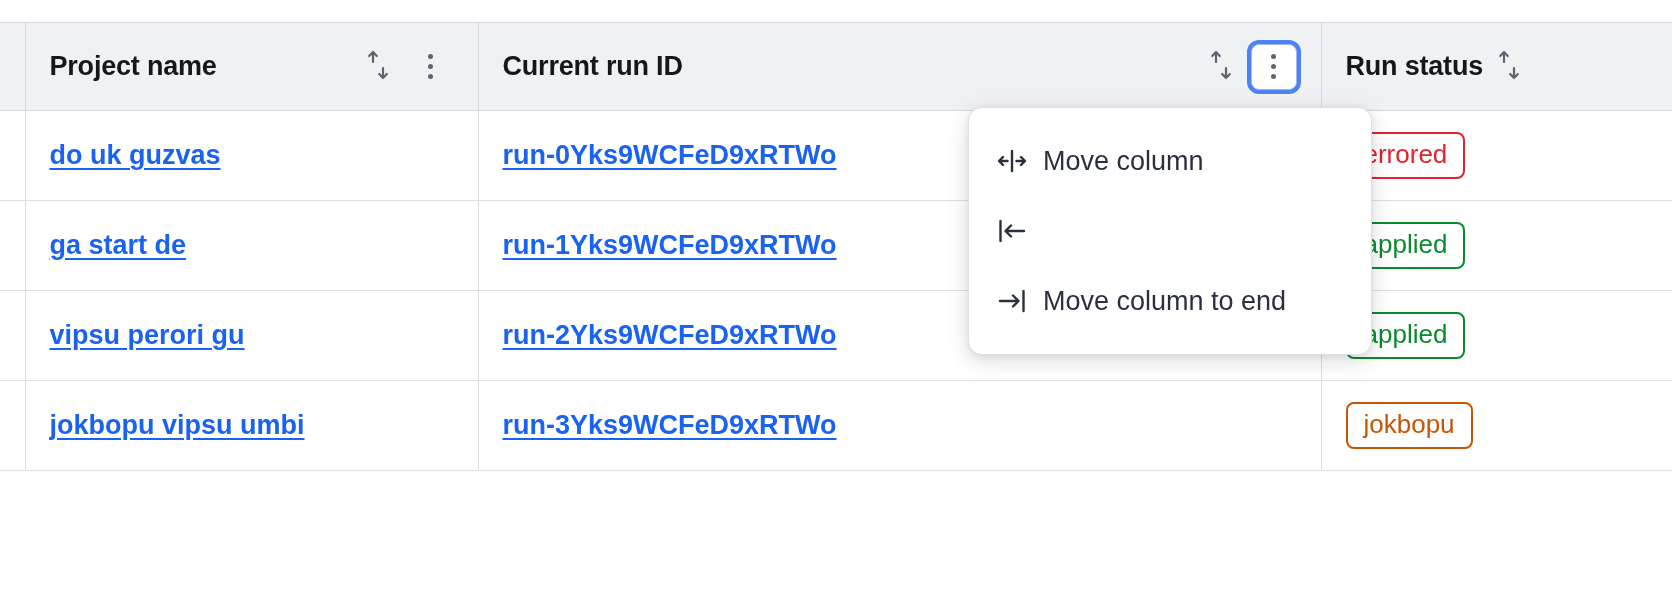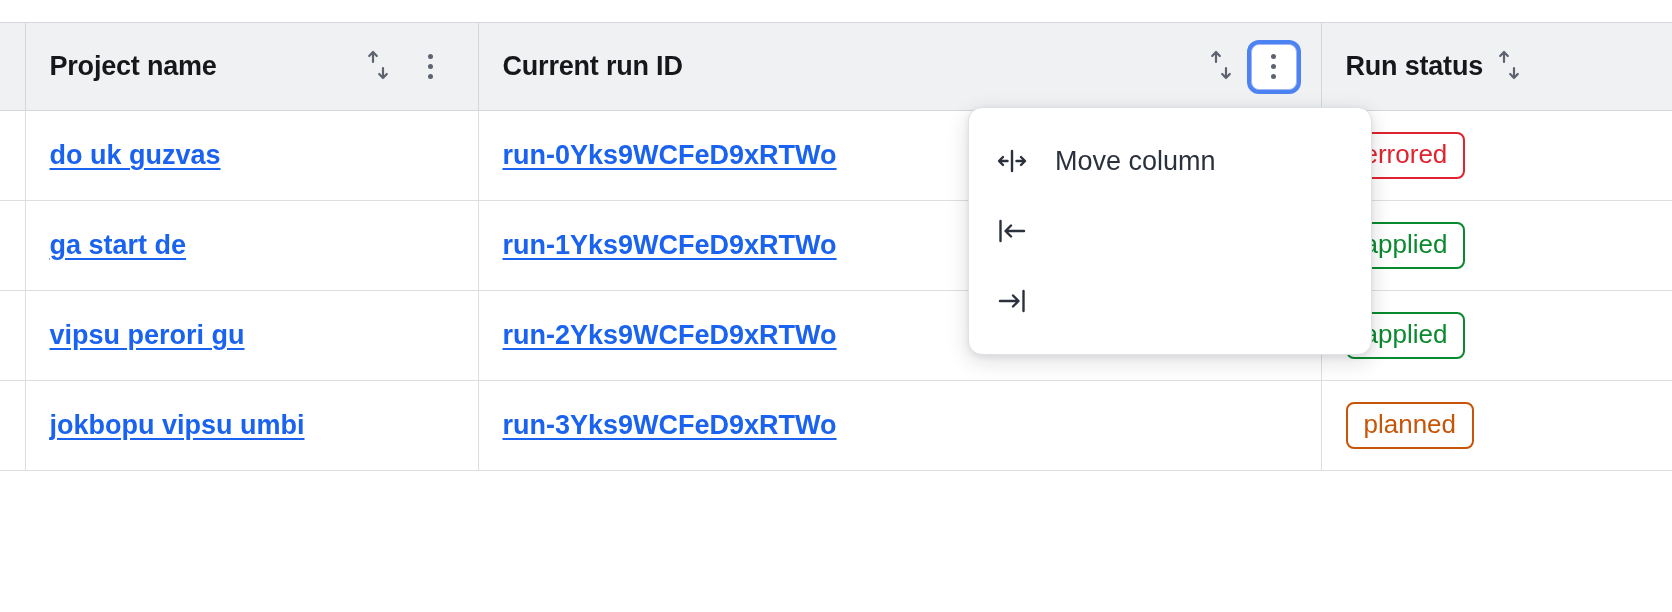--- a/index.html
+++ b/index.html
@@ -157,21 +157,21 @@
     border: 1px solid #dfe1e5;
     border-radius: 14px;
     box-shadow: 0 6px 22px rgba(20, 24, 33, 0.14), 0 2px 6px rgba(20, 24, 33, 0.08);
     padding: 18px 0 18px;
     box-sizing: border-box;
     z-index: 50;
   }
   .menu-item {
     display: flex;
     align-items: center;
-    gap: 28px;
+    gap: 16px;
     height: 70px;
     padding: 0 26px 0 28px;
     cursor: pointer;
     color: #2b313c;
   }
   .menu-icon {
     width: 30px;
     height: 30px;
     flex: 0 0 auto;
     display: flex;
@@ -303,21 +303,21 @@
 
       <tr>
         <td class="select-cell"></td>
         <td>
           <a class="cell-link" href="#">jokbopu vipsu umbi</a>
         </td>
         <td>
           <a class="cell-link" href="#">run-3Yks9WCFeD9xRTWo</a>
         </td>
         <td class="status-cell">
-          <span class="badge" style="color:#c75508">planned</span>
+          <span class="badge" style="color:#c75508">jokbopu</span>
         </td>
       </tr>
 
     </tbody>
   </table>
 
   <div class="menu-panel">
 
     <div class="menu-item">
       <span class="menu-icon">
@@ -339,17 +339,18 @@
       </span>
     </div>
 
     <div class="menu-item">
       <span class="menu-icon">
         <svg width="30" height="26" viewBox="0 0 30 26" fill="none" xmlns="http://www.w3.org/2000/svg">
           <path d="M26.5 3 L26.5 23" stroke="#2b313c" stroke-width="2.4" stroke-linecap="round"></path>
           <path d="M3 13 L21 13 M16 7.5 L21.5 13 L16 18.5" stroke="#2b313c" stroke-width="2.4" stroke-linecap="round" stroke-linejoin="round"></path>
         </svg>
       </span>
+      <span class="menu-label">Move column to end</span>
     </div>
 
   </div>
 
 </div>
 
 </body></html>

